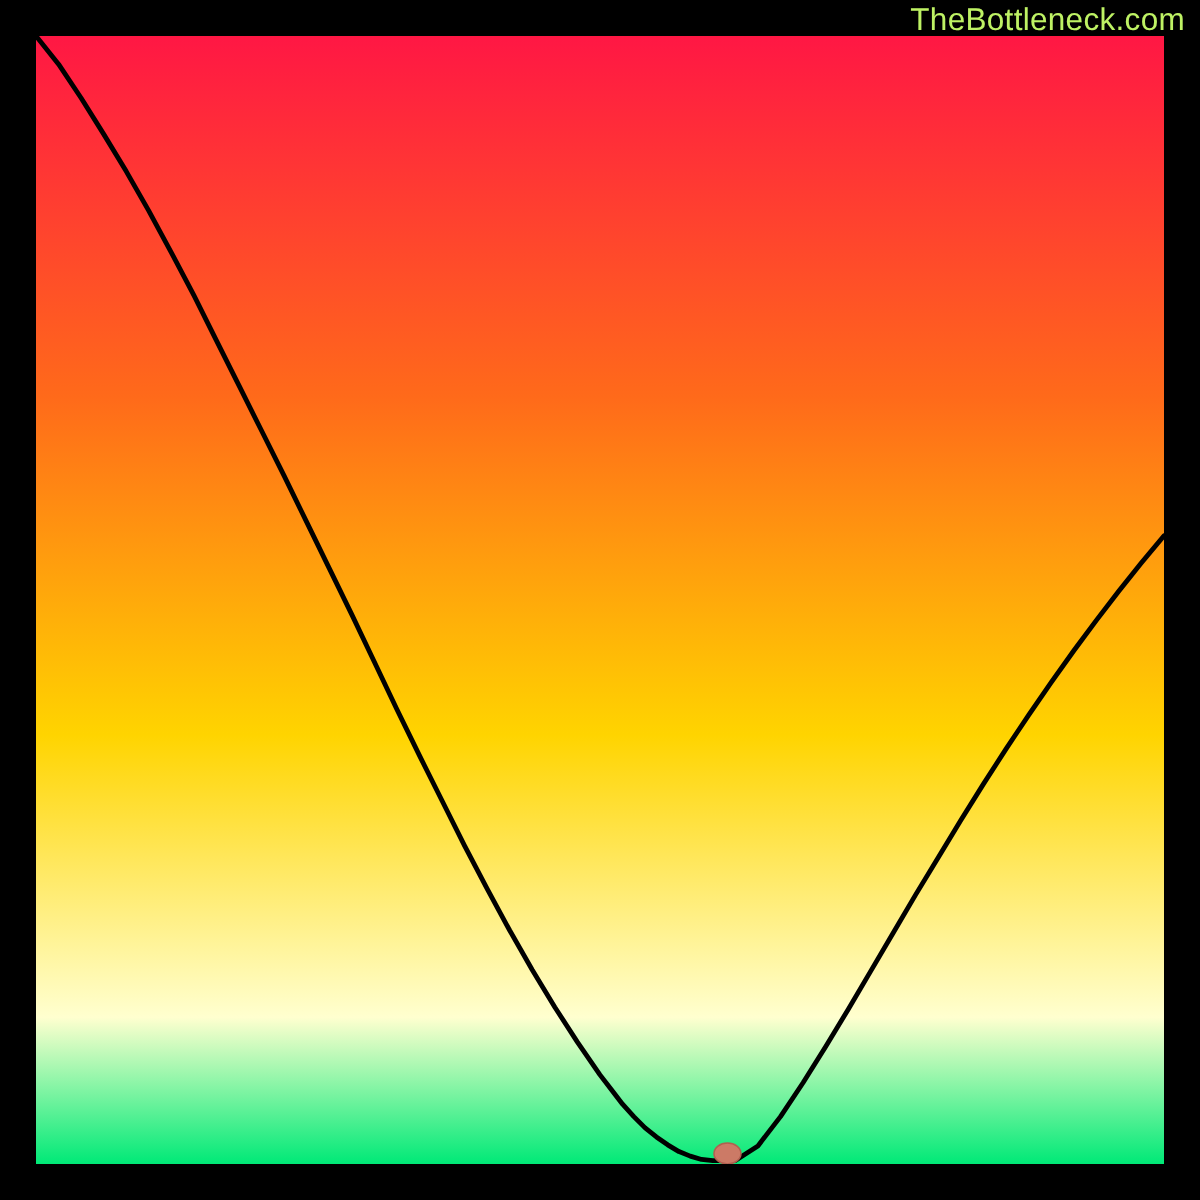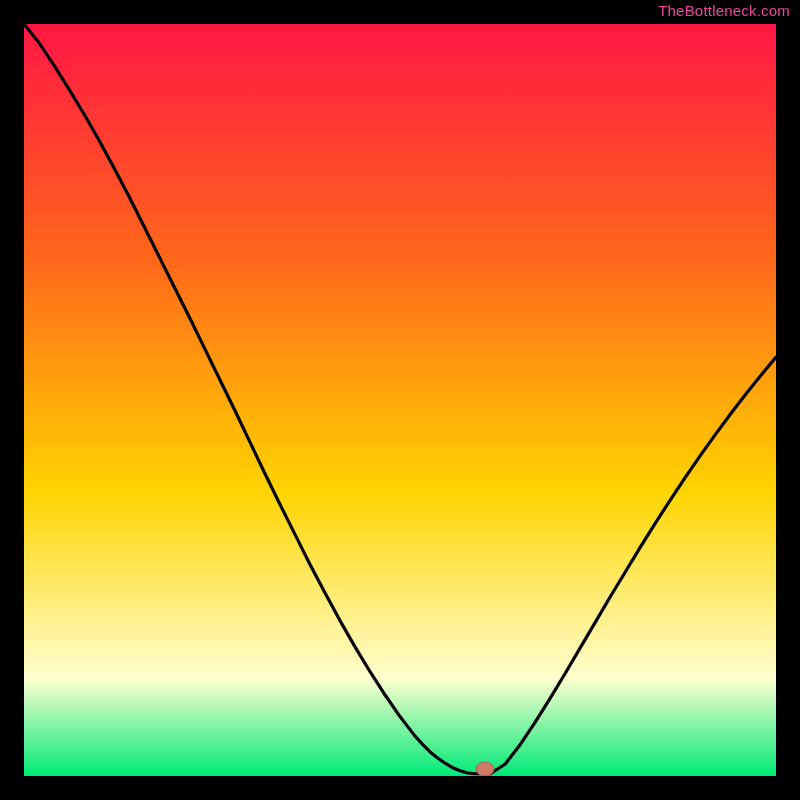--- a/index.html
+++ b/index.html
@@ -23,22 +23,22 @@
     left: 24px;
     top: 24px;
     width: 752px;
     height: 752px;
     overflow: hidden;
   }
   .attribution {
     position: absolute;
     top: 2px;
     right: 10px;
-    color: #ec4899;
-    font-size: 15px;
+    color: #bef264;
+    font-size: 21px;
     font-weight: 500;
     letter-spacing: 0.2px;
     z-index: 10;
   }
   svg { display: block; }
 </style>
 </head>
 <body>
 
 <div class="frame">

